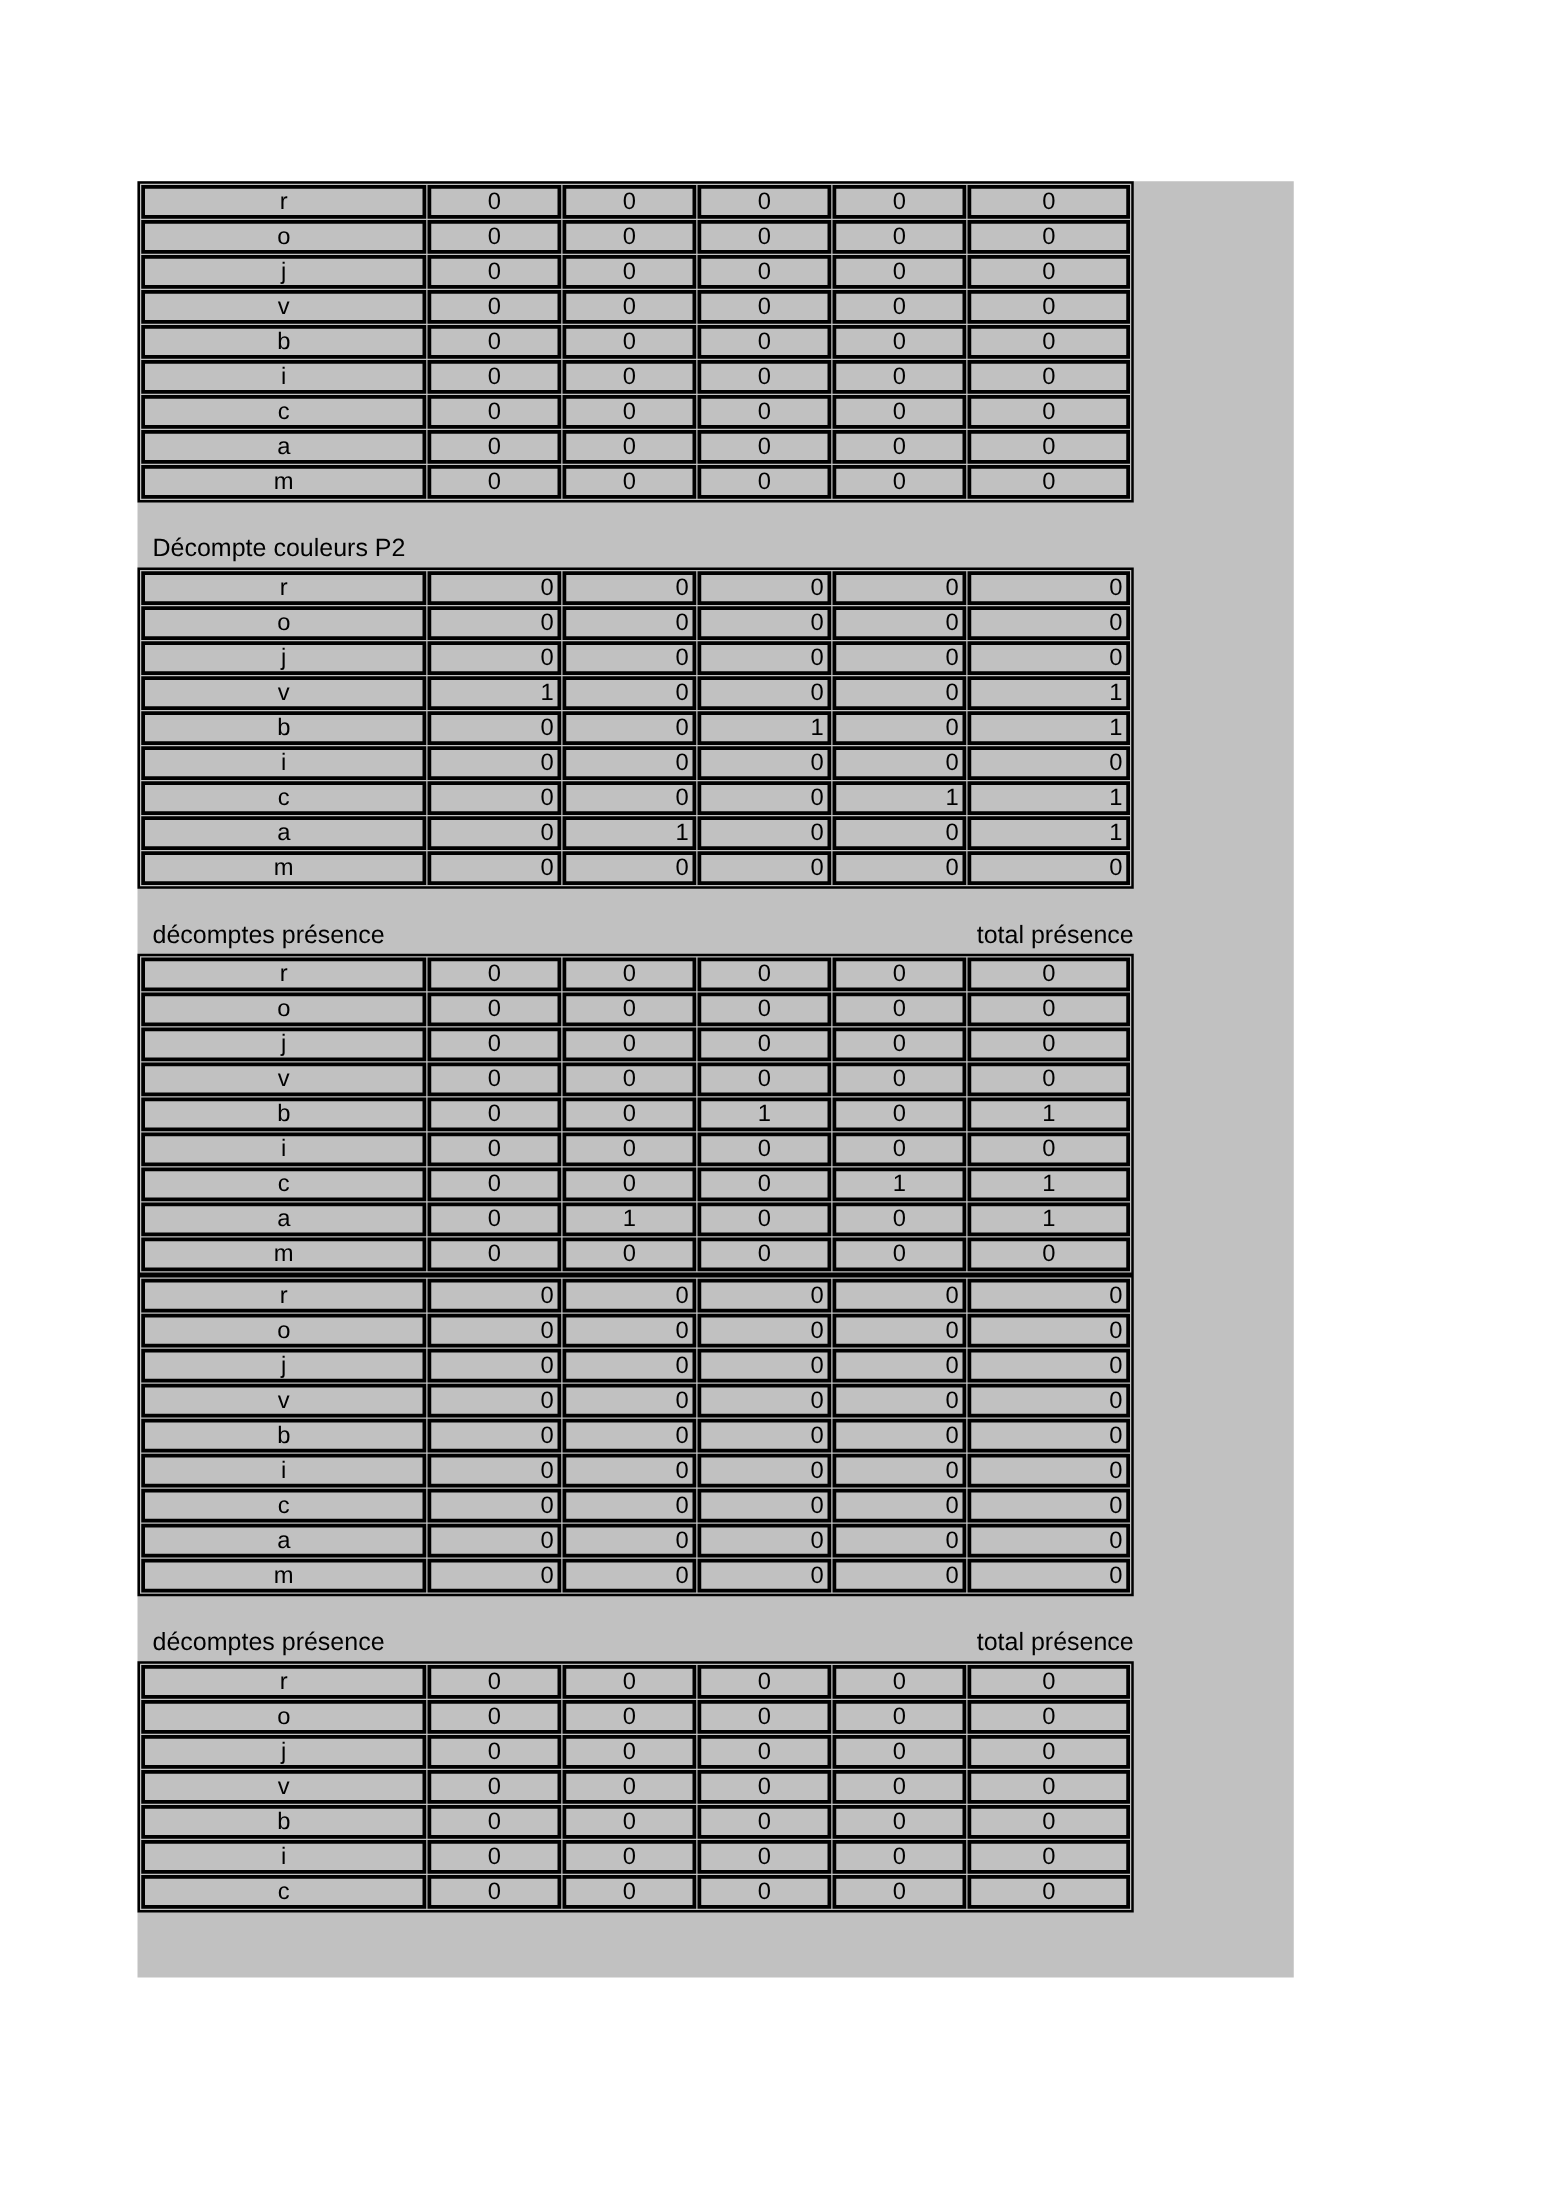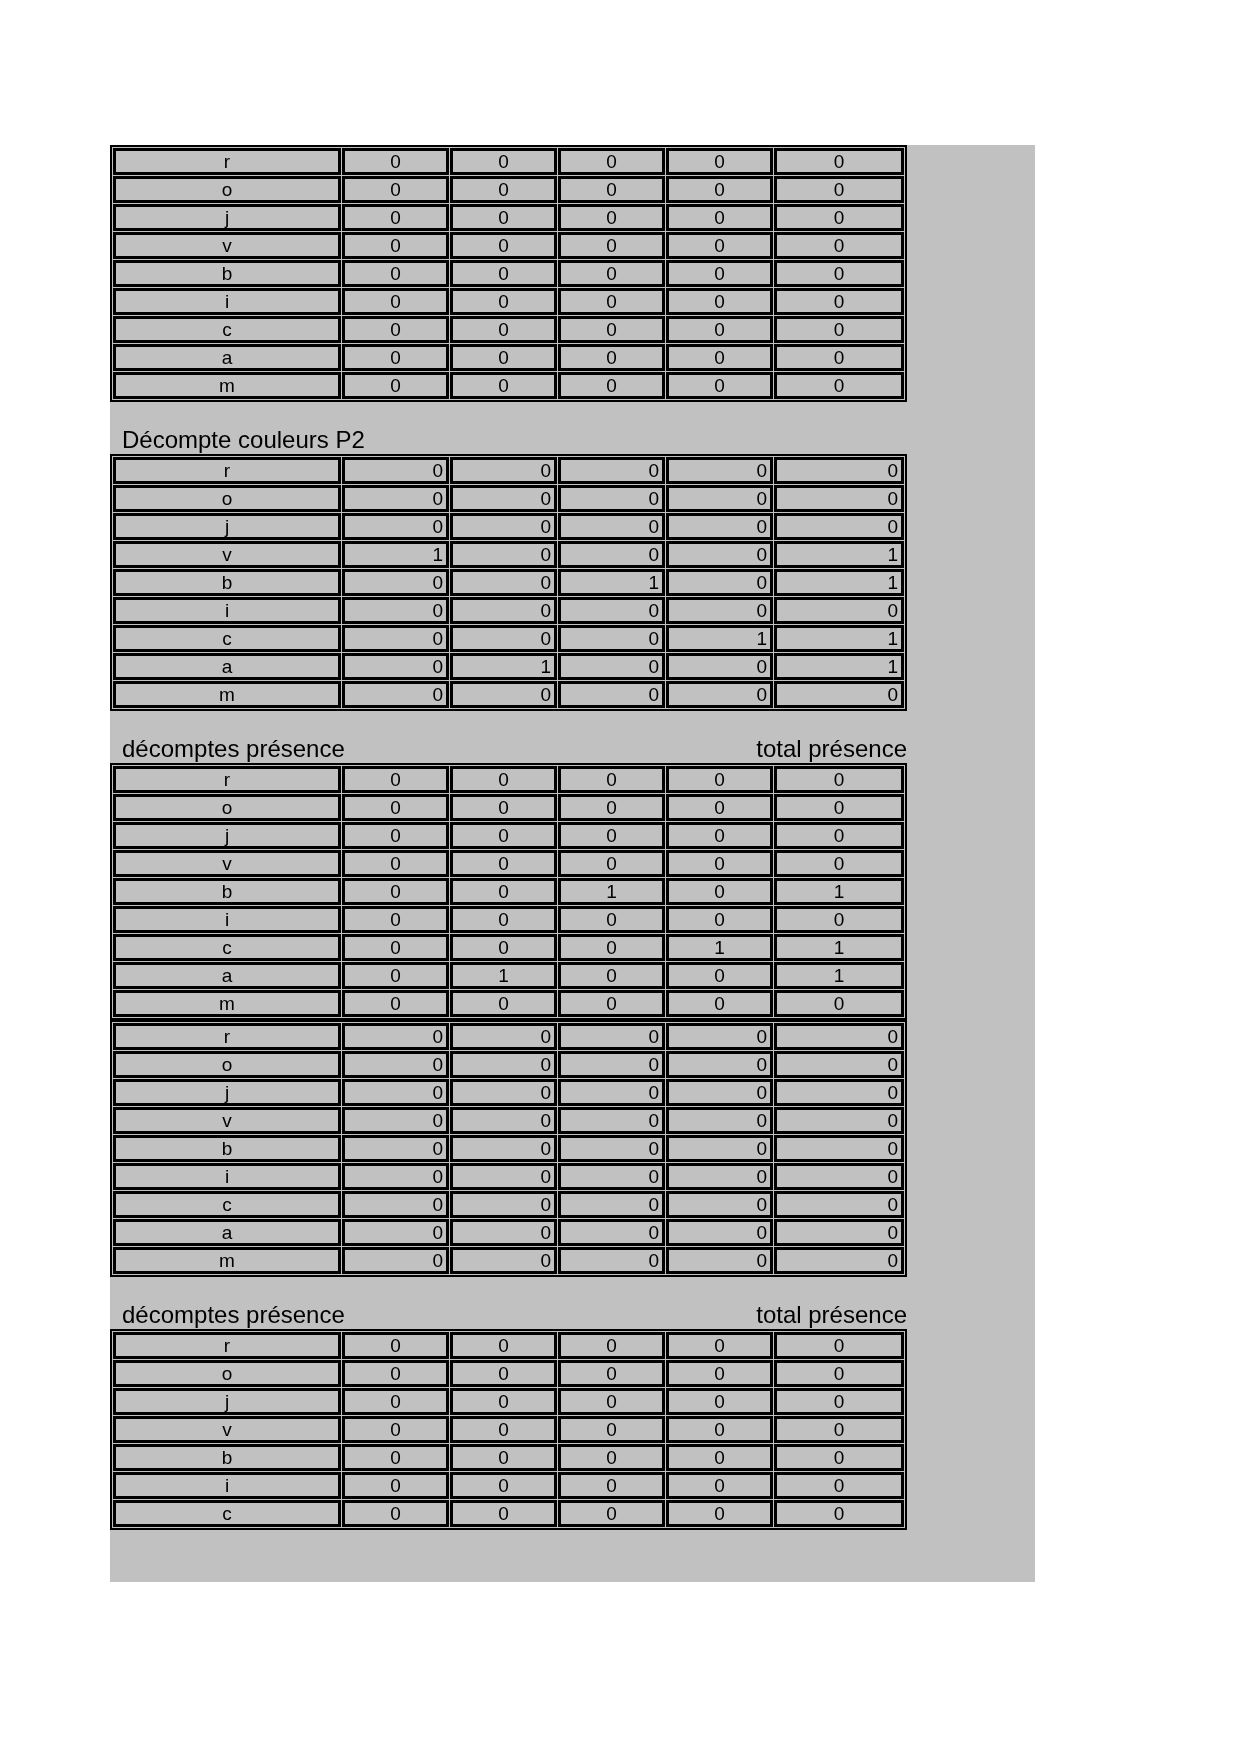--- a/index.html
+++ b/index.html
@@ -46,21 +46,21 @@
   .heading {
     box-sizing: border-box;
     width: 797px;
     height: 21px;
     margin-top: 27px;
     margin-bottom: 4px;
     padding-left: 12px;
     display: flex;
     justify-content: space-between;
     align-items: flex-end;
-    font-size: 24px;
+    font-size: 20px;
     line-height: 21px;
   }
   .heading .h-left  { white-space: nowrap; }
   .heading .h-right { white-space: nowrap; margin-left: 28px; }
 </style>
 </head>
 <body>
 
 <div class="sheet">
   <table class="grid align-center">

